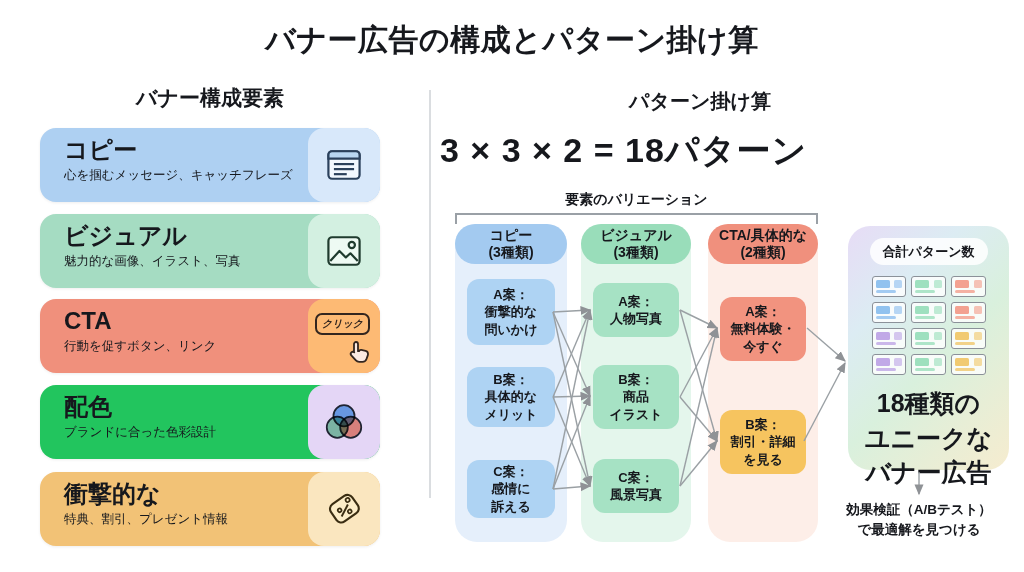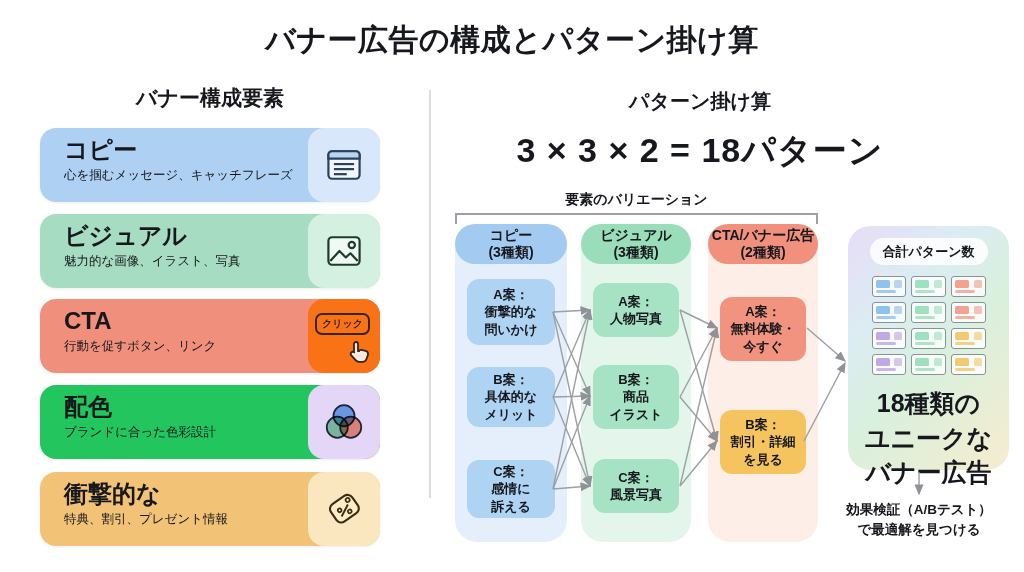--- a/index.html
+++ b/index.html
@@ -7,34 +7,34 @@
     position:relative;width:1024px;height:572px;background:#ffffff;overflow:hidden;
     font-family:"Liberation Sans","DejaVu Sans",sans-serif;color:#16181d;
   }
   .abs{position:absolute;}
   .pre{white-space:pre-line;}
 
   
   .main-title{left:0;top:20px;width:1024px;text-align:center;font-size:30px;font-weight:800;letter-spacing:.5px;}
   .left-heading{left:40px;top:84px;width:340px;text-align:center;font-size:21px;font-weight:800;}
   .right-heading{left:450px;top:88px;width:500px;text-align:center;font-size:20px;font-weight:800;}
-  .formula{left:440px;top:128px;width:520px;text-align:center;font-size:34px;font-weight:800;letter-spacing:1px;}
+  .formula{left:440px;top:128px;width:520px;font-size:34px;font-weight:800;letter-spacing:1px;}
   .variation-label{left:455px;top:191px;width:363px;text-align:center;font-size:14px;font-weight:800;}
   .bracket{left:455px;top:213px;width:363px;height:11px;border-top:2px solid #9aa0a6;border-left:2px solid #9aa0a6;border-right:2px solid #9aa0a6;box-sizing:border-box;}
   .divider{left:429px;top:90px;width:2px;height:408px;background:#dadde0;}
 
   
   .card{left:40px;width:340px;height:74px;border-radius:16px;box-shadow:0 1px 3px rgba(0,0,0,.07);}
   .card .txt{position:absolute;left:24px;top:8px;right:82px;}
   .card .c-title{font-size:24px;font-weight:800;line-height:1.15;}
   .card .c-desc{font-size:12.5px;font-weight:500;margin-top:3px;color:#16181d;}
   .card .icon-area{position:absolute;right:0;top:0;width:72px;height:74px;border-radius:16px;display:flex;align-items:center;justify-content:center;}
   .card-copy{top:128px;background:#aed0f2;}   .card-copy .icon-area{background:#d8e8fa;}
   .card-visual{top:214px;background:#a5dcc2;} .card-visual .icon-area{background:#d3f0e1;}
-  .card-cta{top:299px;background:#f0907c;}    .card-cta .icon-area{background:#f97316;}
+  .card-cta{top:299px;background:#f0907c;}    .card-cta .icon-area{background:#fdba74;font-style:italic;}
   .card-palette{top:385px;background:#22c55e;}.card-palette .icon-area{background:#e4d6f6;}
   .card-offer{top:472px;background:#f2c276;}  .card-offer .icon-area{background:#fae6bf;}
 
   .click-wrap{position:relative;width:60px;height:58px;}
   .click-btn{position:absolute;left:1px;top:6px;border:2px solid #33261f;border-radius:7px;padding:2px 5px;font-size:10px;font-weight:700;color:#33261f;white-space:nowrap;}
   .hand-svg{position:absolute;right:2px;bottom:0;}
 
   
   .col{top:224px;height:318px;border-radius:22px;}
   .col-copy{left:455px;width:112px;background:#e5effb;}
@@ -168,21 +168,21 @@
     </div>
   </div>
   <div class="abs col col-visual">
     <div class="col-header">
       <span>ビジュアル</span>
       <span>(3種類)</span>
     </div>
   </div>
   <div class="abs col col-cta">
     <div class="col-header">
-      <span>CTA/バナー広告</span>
+      <span>CTA/具体的な</span>
       <span>(2種類)</span>
     </div>
   </div>
 
   <div class="abs item it-blue pre" style="top:279px;height:66px;">A案：
 衝撃的な
 問いかけ</div>
   <div class="abs item it-blue pre" style="top:367px;height:60px;">B案：
 具体的な
 メリット</div>

